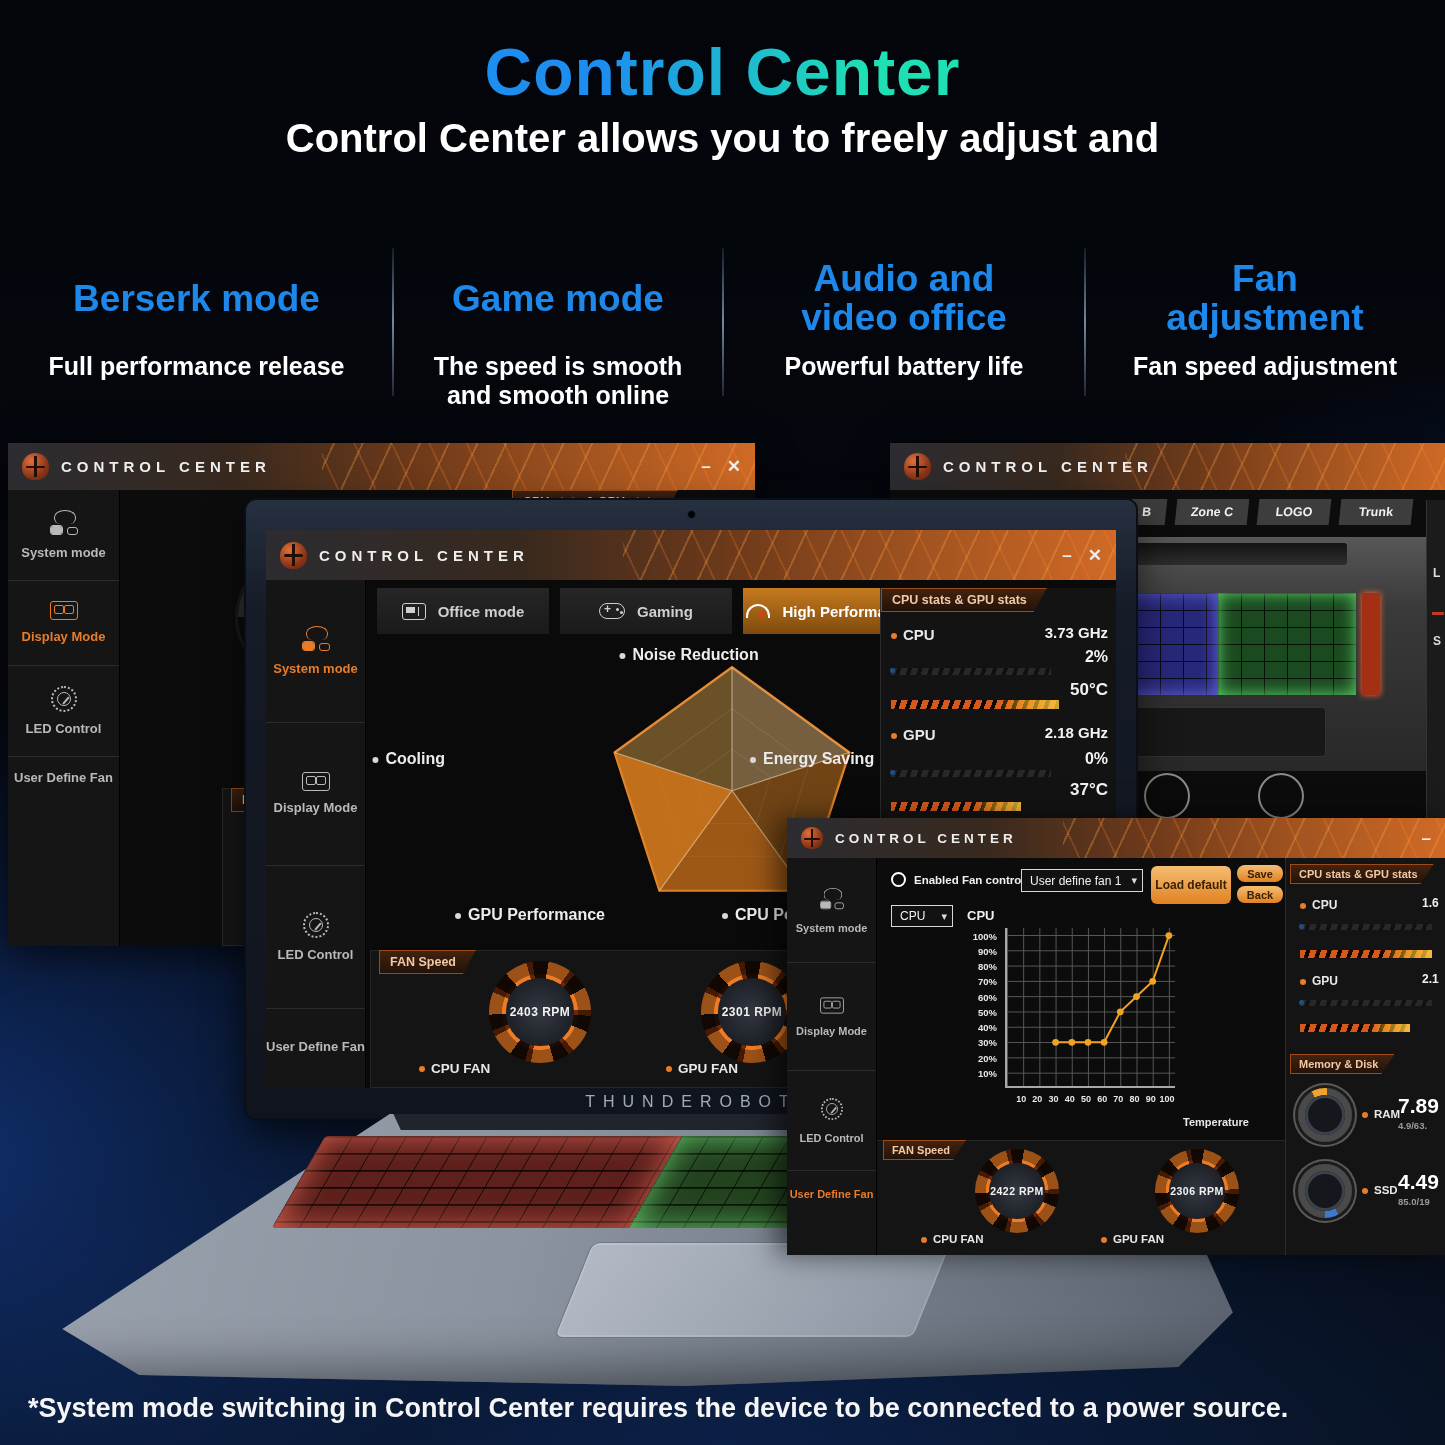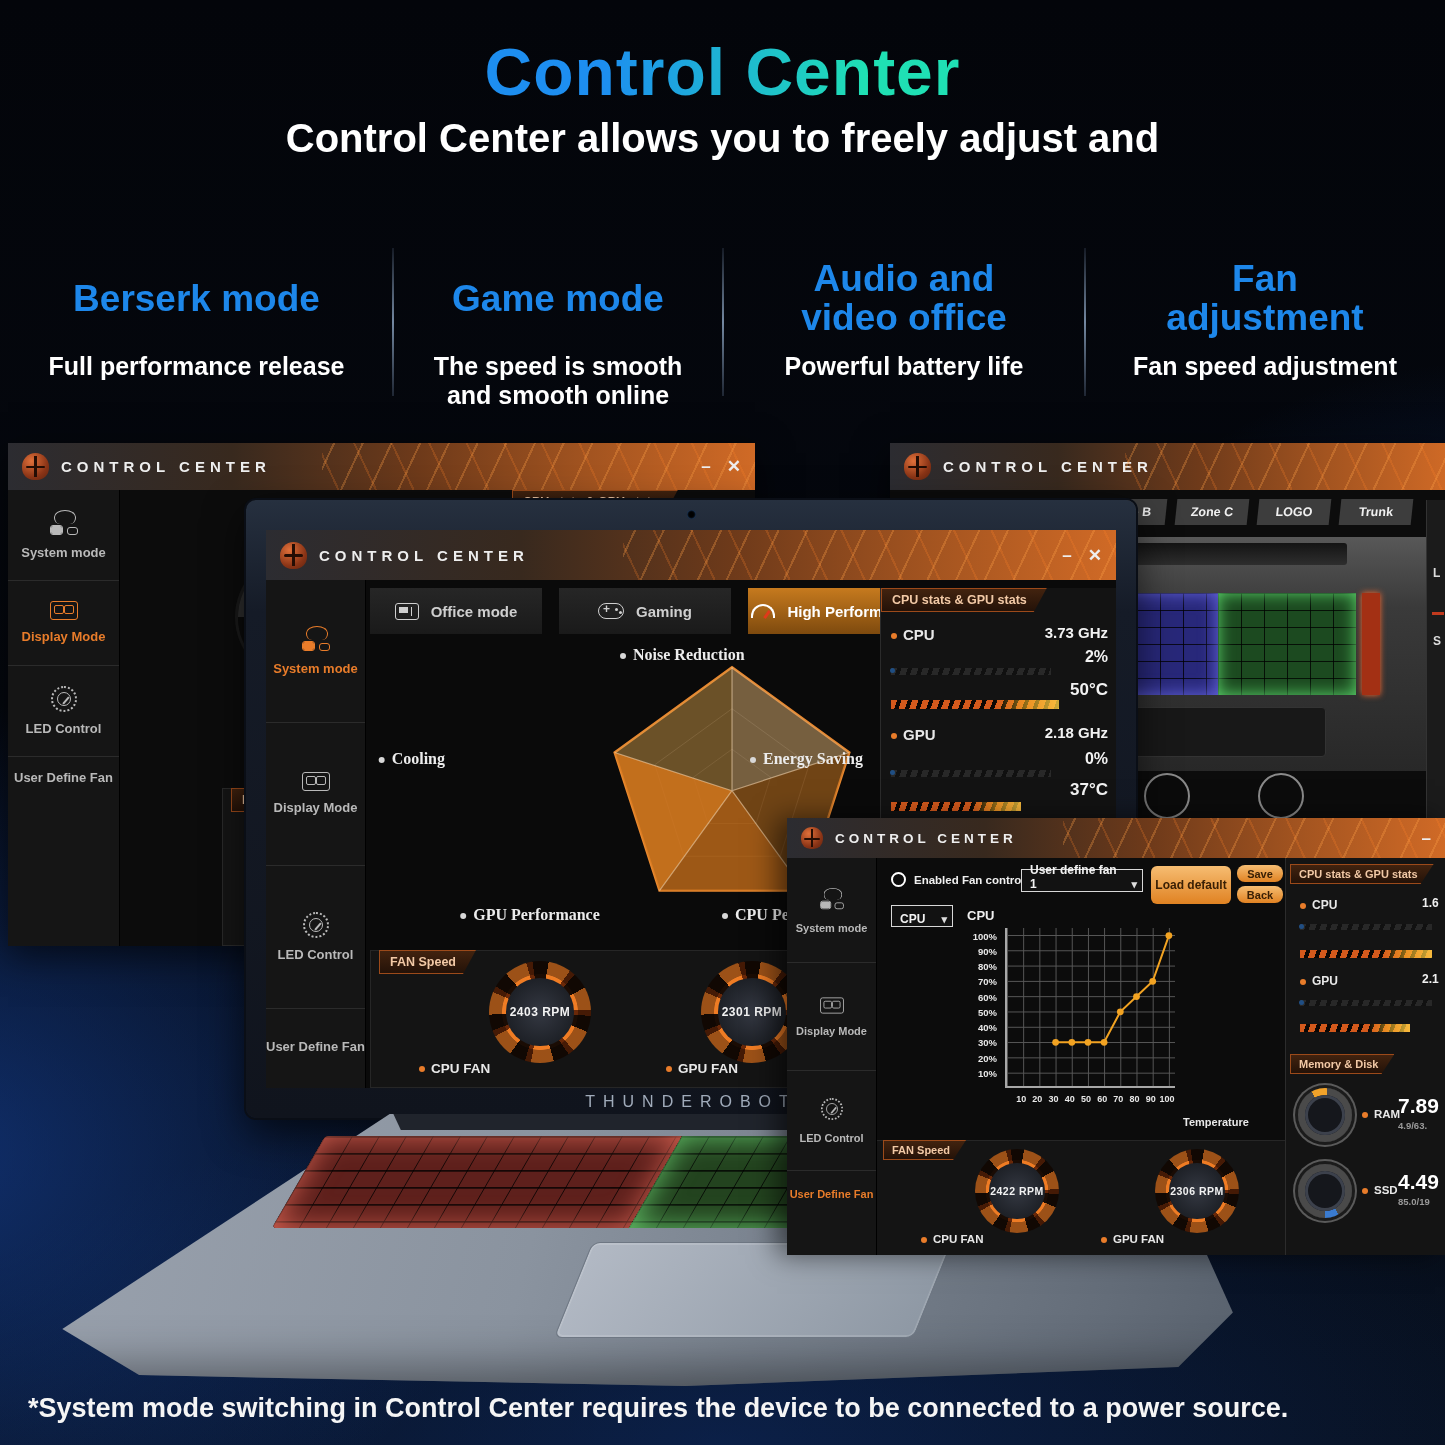--- a/index.html
+++ b/index.html
@@ -81,21 +81,21 @@
       linear-gradient(90deg, rgba(0,0,0,0) 62%, rgba(255,190,40,.55) 80%, rgba(255,210,70,.8) 100%),
       repeating-linear-gradient(110deg,#d4591c 0 6px, rgba(10,5,2,.9) 6px 10px);}
   .bar-dim{position:relative;height:7px;width:170px;opacity:.55;
     background:repeating-linear-gradient(110deg,#3a3a3a 0 6px, rgba(0,0,0,.2) 6px 10px);}
   .bar-dim::before{content:"";position:absolute;left:-1px;top:0;width:5px;height:5px;background:#2a7fe0;border-radius:50%;}
   .dotlab{font-weight:700;color:#e8e8e8;white-space:nowrap;}
   .dotlab::before{content:"";display:inline-block;width:6px;height:6px;border-radius:50%;background:#e87c2a;margin-right:6px;vertical-align:middle;}
   .rlab{position:absolute;font-size:16px;font-weight:700;color:#ececec;white-space:nowrap;}
   .rlab::before{content:"";display:inline-block;width:6px;height:6px;border-radius:50%;background:#d8d8d8;margin-right:7px;vertical-align:middle;}
   .radio{display:inline-block;border:3px solid #fff;border-radius:50%;background:transparent;}
-  .selectbox{position:relative;border:1.5px solid #d8d8d8;background:#121212;color:#f2f2f2;font-weight:700;display:flex;align-items:flex-end;padding:0 18px 0 8px;}
+  .selectbox{position:relative;border:1.5px solid #d8d8d8;background:#121212;color:#f2f2f2;font-weight:400;display:flex;align-items:center;padding:0 18px 0 8px;}
   .selectbox .caret{position:absolute;right:5px;font-size:11px;color:#ddd;}
   .keys{background-image:
       linear-gradient(rgba(0,0,0,.78) 1.5px, transparent 1.5px),
       linear-gradient(90deg, rgba(0,0,0,.78) 1.5px, transparent 1.5px);}
   
   #win-left{left:8px;top:443px;width:747px;height:503px;z-index:1;}
   .lw-body{position:absolute;top:47px;left:0;right:0;bottom:0;display:flex;background:#0c0c0c;}
   #win-left .sidebar{width:112px;}
   #win-left .sb-item{padding:20px 4px;}
   .lw-content{position:relative;flex:1;}
@@ -130,24 +130,24 @@
   #laptop{position:absolute;left:40px;top:497px;width:1270px;height:893px;z-index:2;}
   .screen{position:absolute;left:206px;top:3px;width:890px;height:618px;border-radius:10px;
     background:linear-gradient(180deg,#26303f,#151b27 18%,#10141d);box-shadow:0 0 0 2px #0a0e16, 0 14px 40px rgba(0,0,0,.65);}
   .webcam{position:absolute;left:50%;top:10px;width:9px;height:9px;margin-left:-4px;border-radius:50%;background:#000;box-shadow:inset 0 0 2px #3b72b8;}
   .chin-brand{position:absolute;left:0;right:0;bottom:7px;text-align:center;color:#bac6d6;opacity:.85;font-size:16px;font-weight:400;letter-spacing:8px;}
   .app{position:absolute;left:20px;top:30px;width:850px;height:558px;background:#0a0a0a;overflow:hidden;}
   .app .titlebar{height:50px;}
   .app .sidebar{position:absolute;left:0;top:50px;bottom:0;width:100px;}
   .app .sb-item{flex:0 0 auto;}
   .sc-i0{height:142px}.sc-i1{height:143px}.sc-i2{height:143px}.sc-i3{height:78px}
-  .sc-tabs{position:absolute;left:104px;top:58px;display:flex;gap:17px;}
+  .sc-tabs{position:absolute;left:111px;top:58px;display:flex;gap:11px;}
   .sc-tab{width:172px;height:46px;display:flex;align-items:center;justify-content:center;gap:12px;background:linear-gradient(180deg,#262626,#1a1a1a);color:#cfcfcf;font-size:15px;font-weight:700;}
   .sc-tab.active{background:linear-gradient(180deg,#c67a1e,#7e4a0e);color:#fff;}
-  .radar{position:absolute;left:104px;top:110px;width:510px;height:310px;font-family:Liberation Serif, serif;}
+  .radar{position:absolute;left:104px;top:110px;width:510px;height:310px;}
   .radar svg{position:absolute;left:212px;top:8px;}
   .rl-top{left:50%;top:6px;transform:translateX(-4%);}
   .rl-left{left:75px;top:110px;}
   .rl-right{left:380px;top:110px;}
   .rl-bl{left:160px;top:266px;}
   .rl-br{left:352px;top:266px;}
   .sc-stats{position:absolute;left:614px;top:58px;width:236px;height:240px;background:#131313;border-left:1px solid #2b2b2b;}
   .sc-stats .panel-tab{position:absolute;left:0;top:0;}
   .stat-val{position:absolute;right:8px;color:#f2f2f2;font-weight:700;font-size:15px;white-space:nowrap;}
   .stat-lab{position:absolute;left:10px;font-size:15px;}

